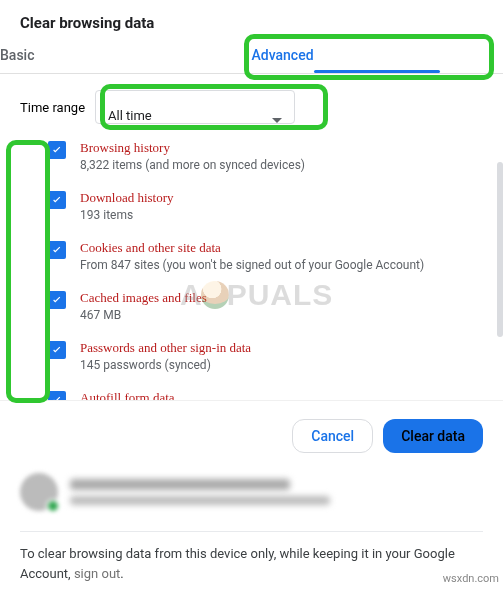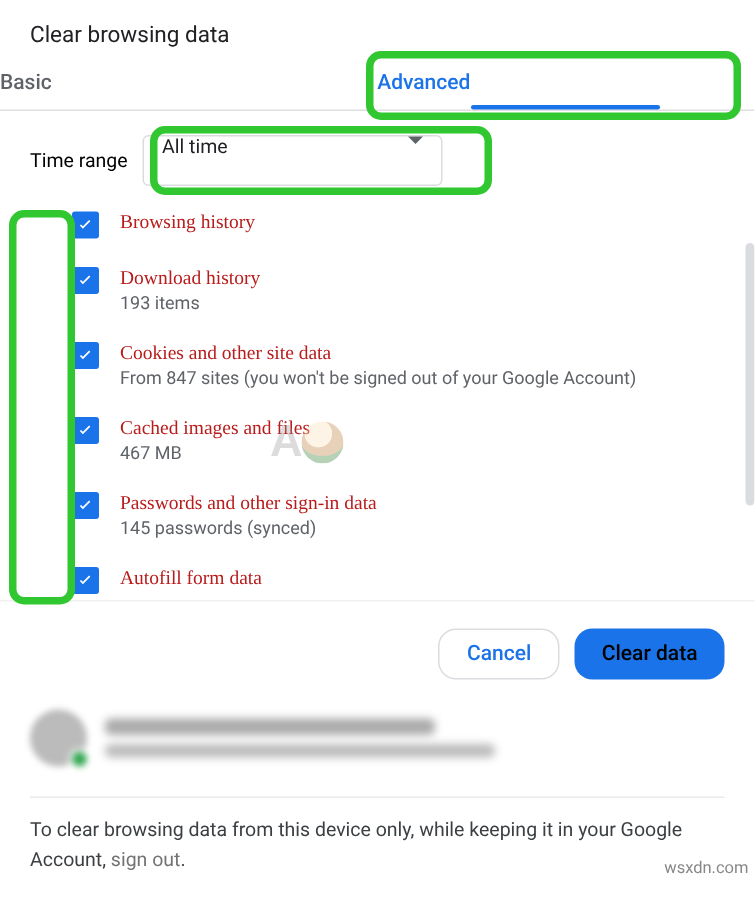--- a/index.html
+++ b/index.html
@@ -11,21 +11,21 @@
       width: 503px;
       height: 601px;
       position: relative;
       overflow: hidden;
     }
     .dialog { width: 503px; }
     .title {
       font-size: 15px;
       color: #202124;
       padding: 14px 0 2px 20px;
-      font-weight: 400;
+      font-weight: 700;
     }
     .tabs {
       display: flex;
       border-bottom: 1px solid #e0e0e0;
       height: 40px;
     }
     .tab {
       flex: 1;
       text-align: left;
       font-size: 14px;
@@ -62,21 +62,21 @@
       margin: 6px 0 16px 0;
       position: relative;
     }
     .time-label {
       font-size: 13px;
       color: #000000;
       width: 75px;
     }
     .select {
       display: flex;
-      align-items: flex-start;
+      align-items: flex-end;
       justify-content: space-between;
       border: 1px solid #dadce0;
       border-radius: 4px;
       height: 34px;
       width: 200px;
       padding: 0 12px;
       background: #fff;
       font-size: 13px;
       color: #202124;
       cursor: pointer;
@@ -249,20 +249,21 @@
 
     <div class="list">
       <div class="item">
         <div class="checkbox">
             <svg viewBox="0 0 24 24">
               <path d="M9 16.2l-3.5-3.5 1.4-1.4L9 13.4l7.1-7.1 1.4 1.4z"></path>
             </svg>
           </div>
         <div class="item-text">
           <div class="item-title">Browsing history</div>
+          <div class="item-sub">8,322 items (and more on synced devices)</div>
         </div>
       </div>
       <div class="item">
         <div class="checkbox">
             <svg viewBox="0 0 24 24">
               <path d="M9 16.2l-3.5-3.5 1.4-1.4L9 13.4l7.1-7.1 1.4 1.4z"></path>
             </svg>
           </div>
         <div class="item-text">
           <div class="item-title">Download history</div>
@@ -336,14 +337,15 @@
   <hr class="sep">
 
   <div class="footer">
     <span>To clear browsing data from this device only, while keeping it in your Google Account, </span><a>sign out</a><span>.</span>
   </div>
 </div>
 
 <div class="watermark-app">
   <span>A</span>
   <span class="mascot"></span>
+  <span>PUALS</span>
 </div>
 <div class="watermark-wsx">wsxdn.com</div>
 
 </body></html>

